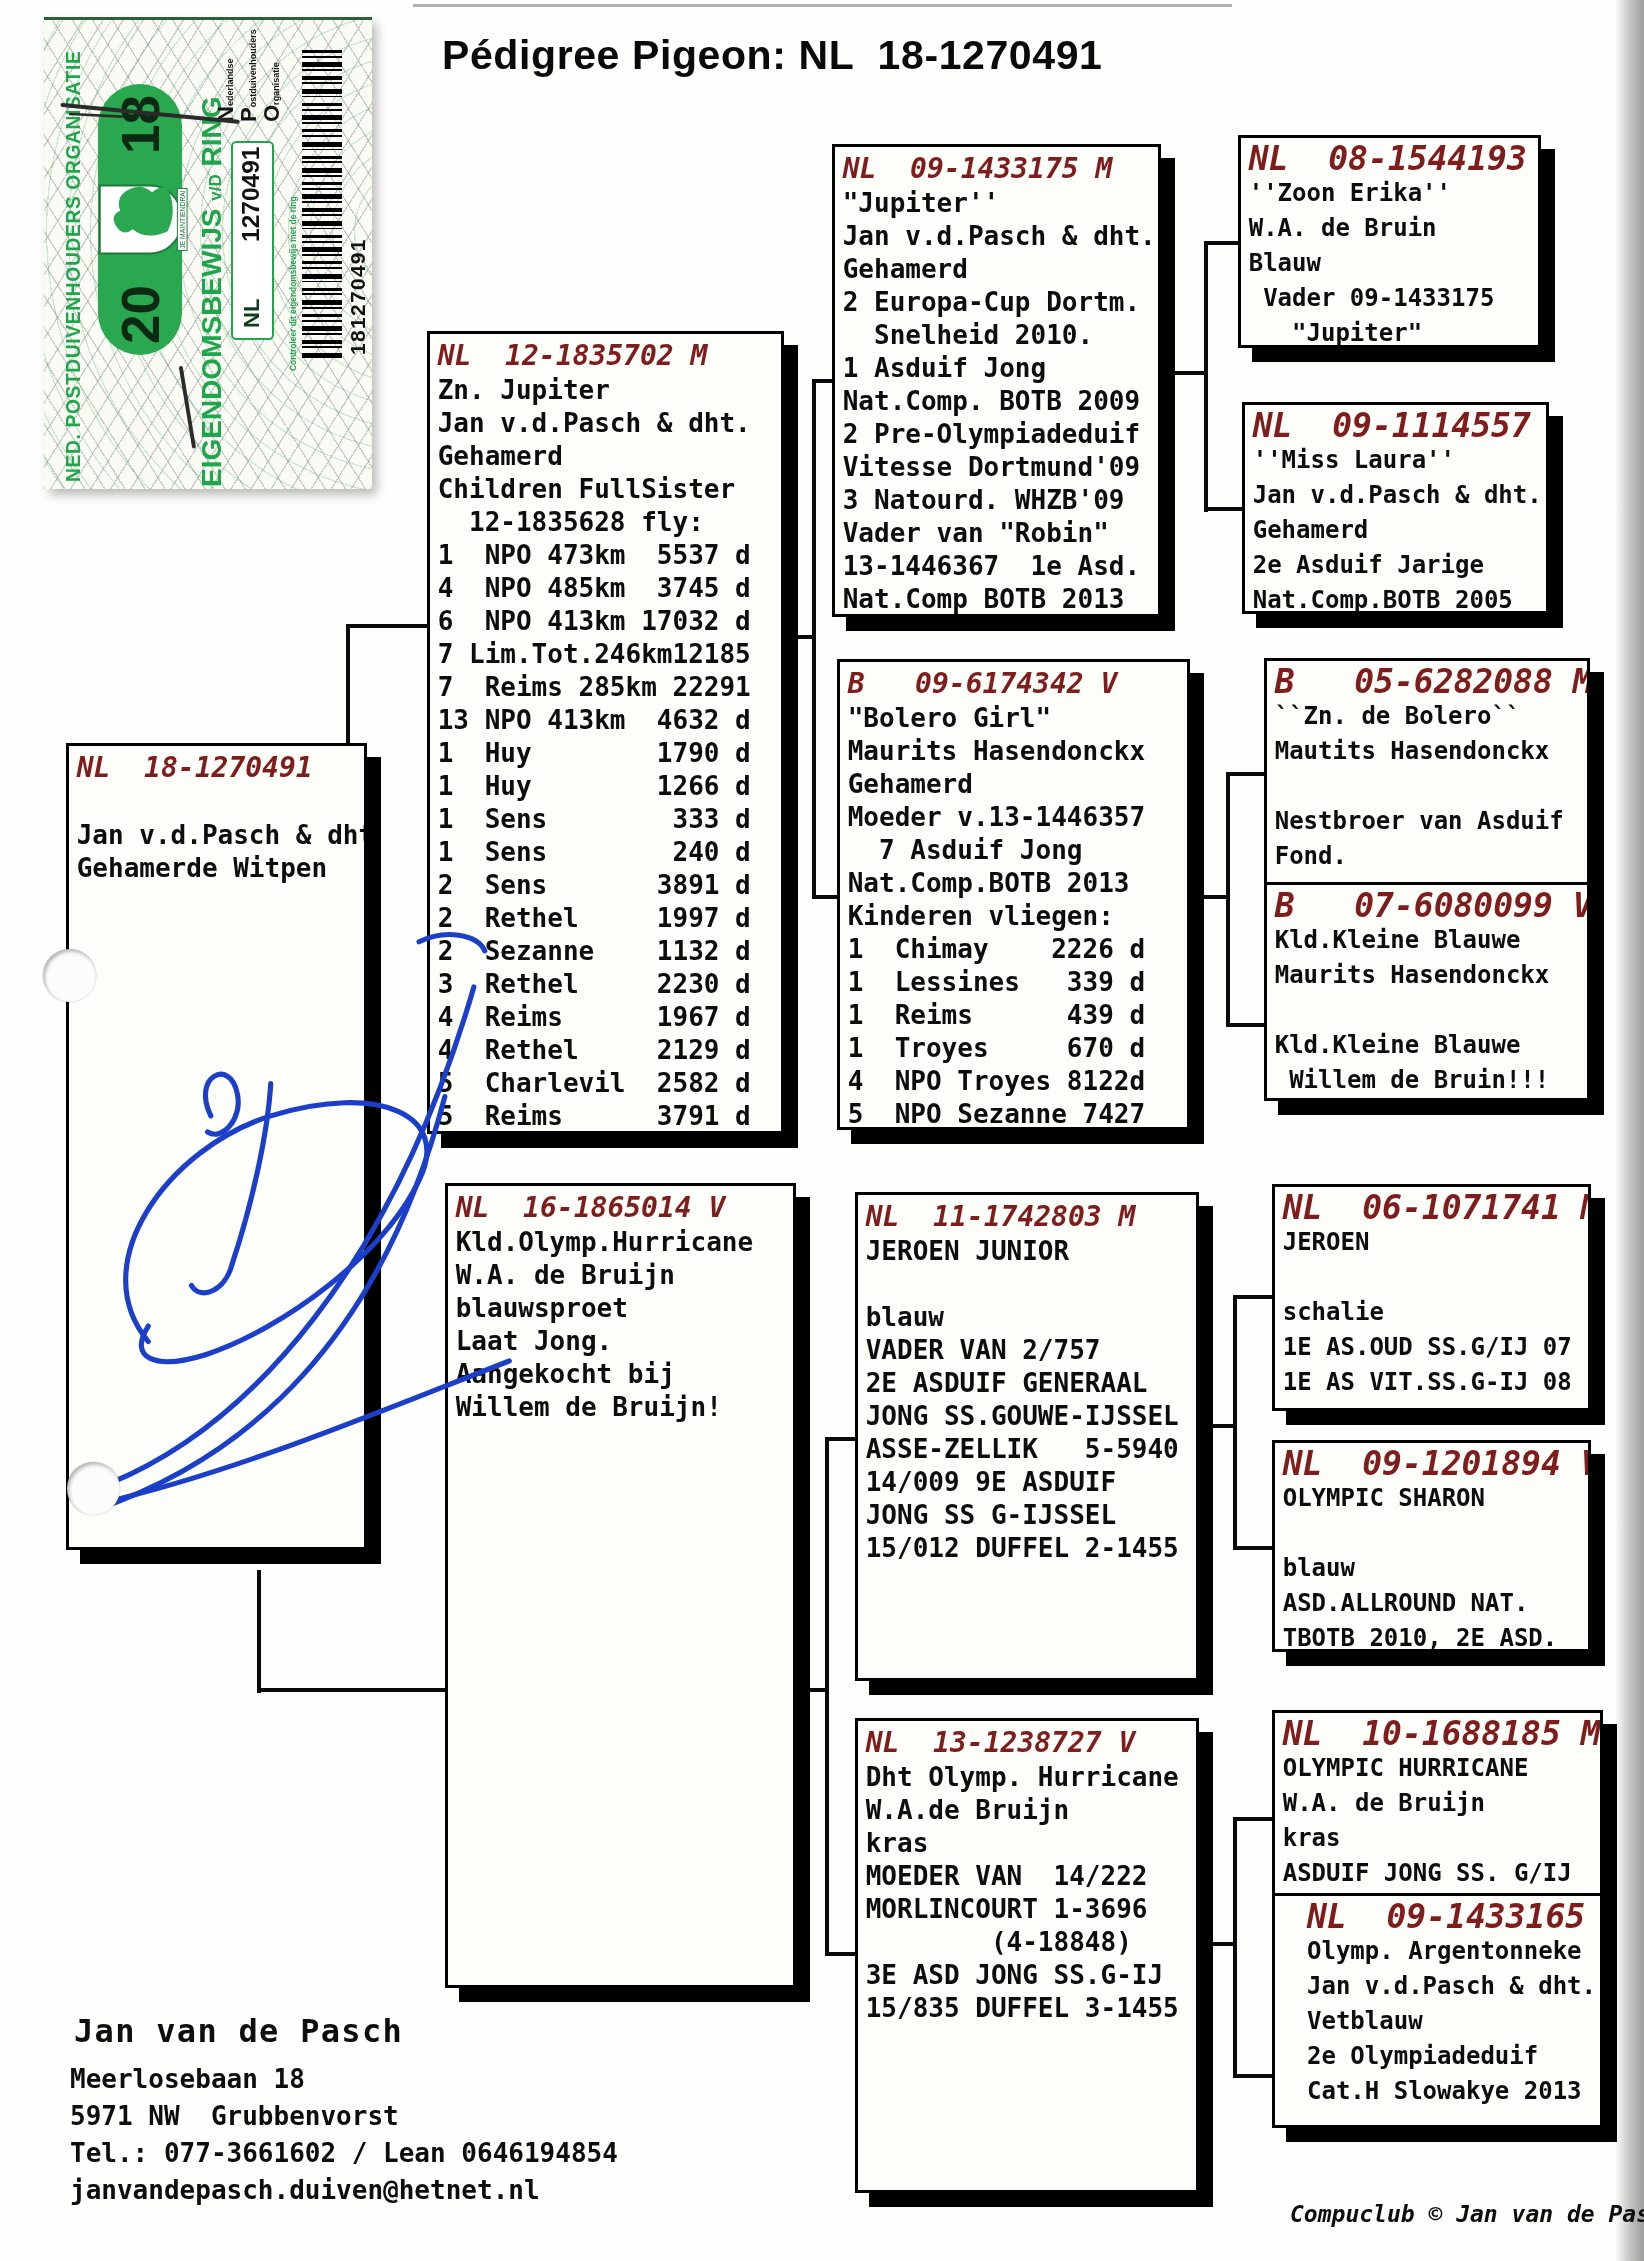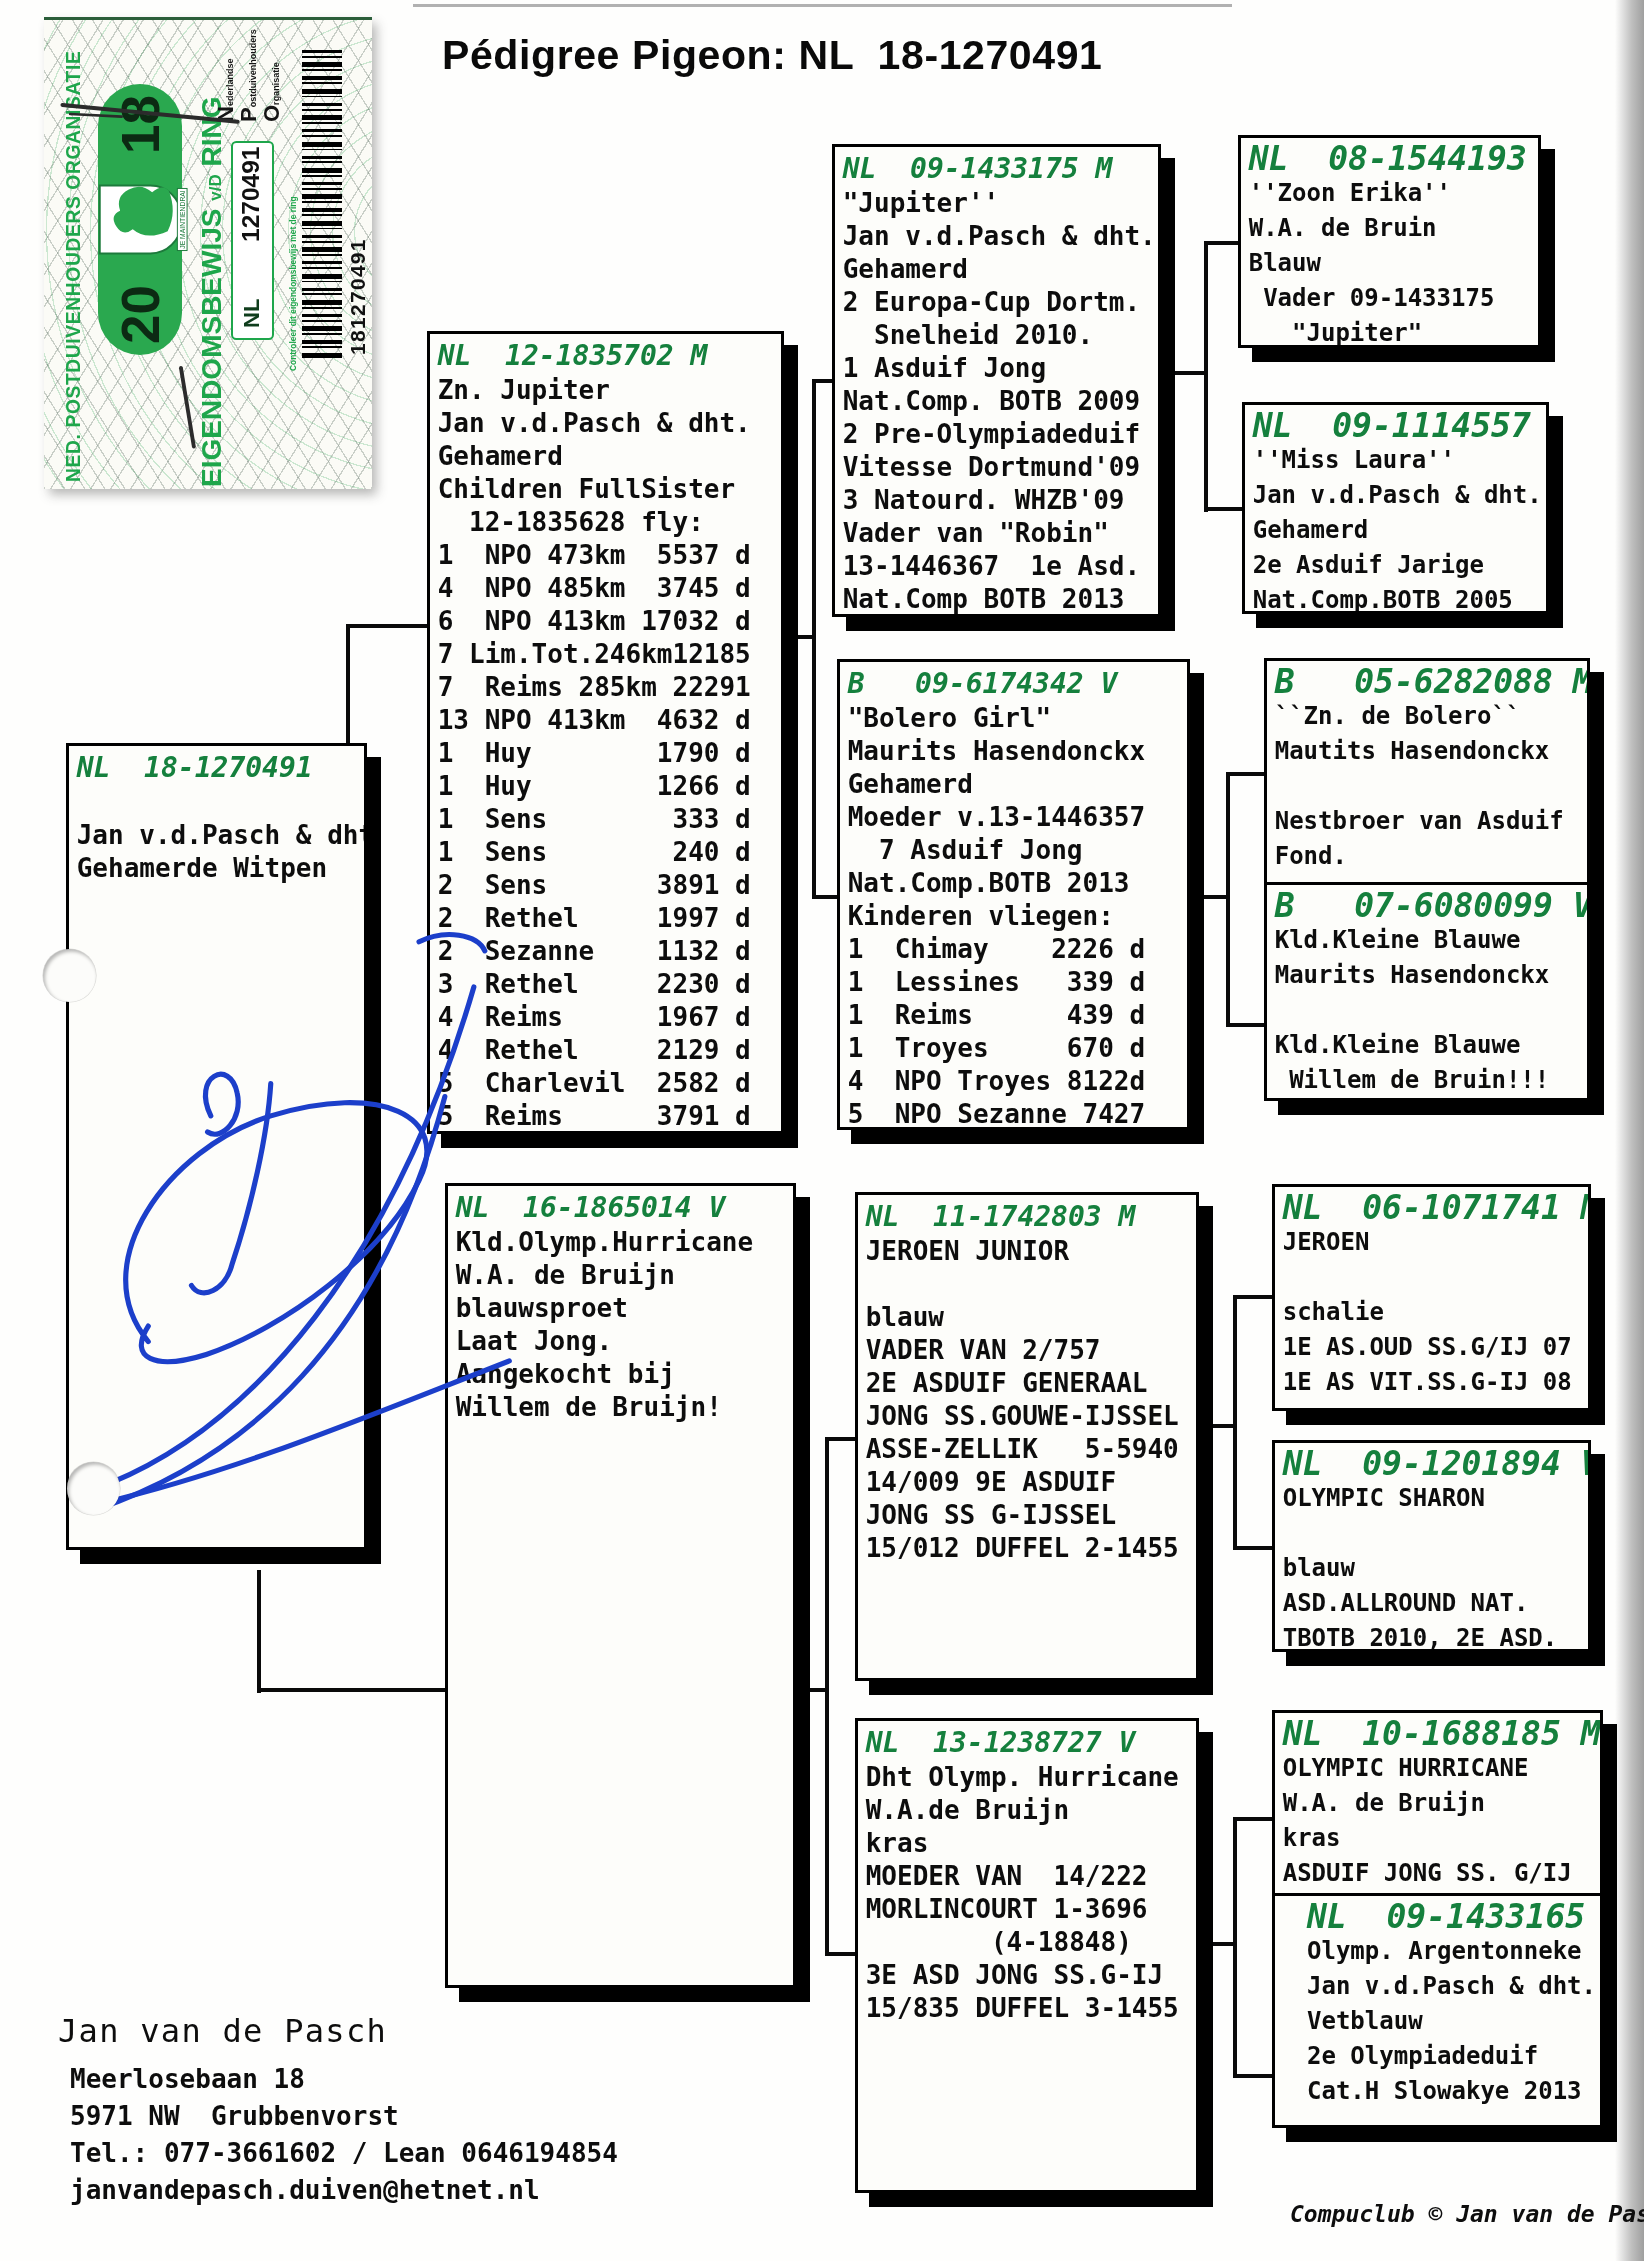--- a/index.html
+++ b/index.html
@@ -24,21 +24,21 @@
   .pbox{
     background:#fdfdfa;
     border:3.2px solid #000;
     box-shadow:14px 14px 0 0 #000;
     box-sizing:border-box;
     padding:3.9px 7.7px 2.6px 7.7px;
     overflow:hidden;
   }
   .pbox-header{
     font-weight:bold;font-style:italic;
-    color:#15803d;
+    color:#7f1d1d;
     font-size:28px;line-height:36px;
     white-space:pre;
   }
   .pbox-body{
     font-weight:bold;
     white-space:pre;
   }
   .wide .pbox-body{font-size:26px;line-height:33px;}
   .narrow .pbox-header{font-size:33px;line-height:34px;}
   .narrow .pbox-body{font-size:24px;line-height:35px;}
@@ -93,21 +93,21 @@
     left:54px;top:64px;width:84px;height:271px;
     background:#2aa84f;border-radius:42px;
     display:flex;flex-direction:column;align-items:center;justify-content:space-between;
     padding:14px 0;box-sizing:border-box;overflow:visible;
   }
   .pill .digits{
     font-family:"Liberation Sans",sans-serif;font-weight:800;
     font-size:53px;color:#0c2a13;transform:rotate(-90deg);line-height:53px;
   }
   
-  .contact-name{left:58px;top:2012px;font-size:32px;font-weight:normal;letter-spacing:1.3px;}
+  .contact-name{left:74px;top:2012px;font-size:32px;font-weight:bold;letter-spacing:1.3px;}
   .contact-lines{left:70px;top:2061px;font-size:26px;font-weight:bold;line-height:37px;white-space:pre;}
   .footer{
     left:1290px;top:2201px;width:351px;
     font-size:23px;font-weight:bold;font-style:italic;white-space:pre;
   }
   
   .edge-right{
     left:1615px;top:0;width:30px;height:2261px;
     background:linear-gradient(90deg, rgba(120,120,120,0) 0%, rgba(130,130,130,.5) 55%, #9c9c9c 100%);
   }

